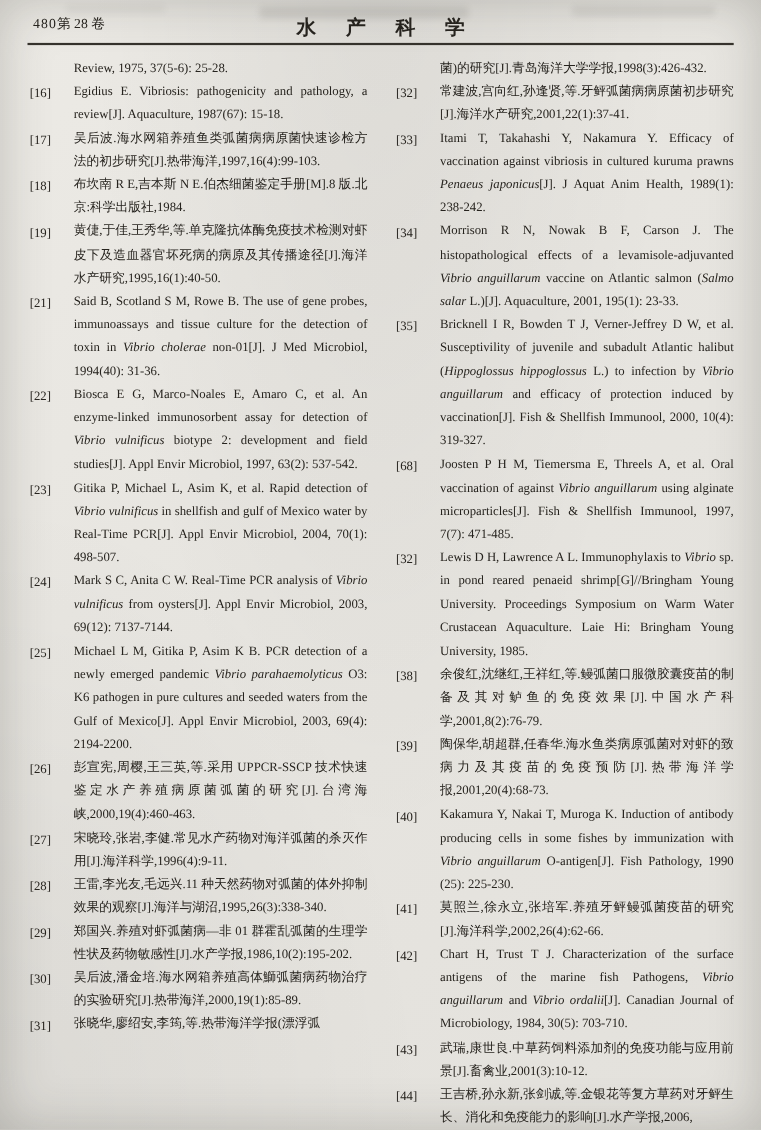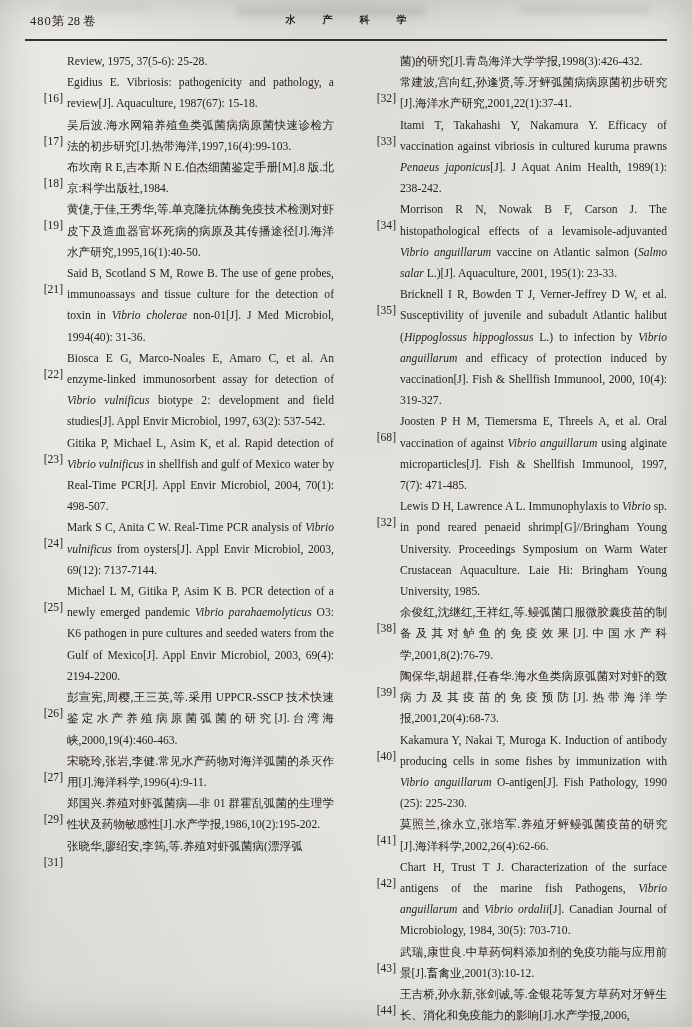--- a/index.html
+++ b/index.html
@@ -23,38 +23,38 @@
   .smudge.s2{left:520px;top:5px;width:130px;height:10px;opacity:0.08;}
   .smudge.s3{left:60px;top:4px;width:90px;height:8px;opacity:0.05;}
 
   .hdr{
     position:absolute;top:13px;left:30px;right:30px;height:22px;
     display:flex;justify-content:flex-start;align-items:baseline;
   }
   .hdr .pgnum{font-size:12.5px;letter-spacing:1px;}
   .hdr .jtitle{
     position:absolute;left:0;right:0;text-align:center;
-    font-size:10px;font-weight:bold;letter-spacing:27px;text-indent:27px;
+    font-size:18px;font-weight:bold;letter-spacing:27px;text-indent:27px;
   }
   .hdr .vol{font-size:12.5px;font-family:Liberation Serif, serif;}
   .rule{
     position:absolute;top:39px;left:25px;right:25px;height:2px;
     background:#35322c;
   }
   .cols{
     position:absolute;top:51px;left:27px;right:25px;bottom:4px;
     display:flex;gap:26px;
   }
   .col{
     flex:1 1 0;min-width:0;
     font-size:11.6px;line-height:21.2px;
     text-align:justify;
   }
   .ref{position:relative;padding-left:40px;}
-  .ref .marker{position:absolute;left:0;top:16px;width:36px;text-align:right;}
+  .ref .marker{position:absolute;left:0;top:2px;width:36px;text-align:left;}
   .it{font-style:italic;}
 </style>
 </head>
 <body>
 
 <div class="page">
 
   <div class="smudge s1"></div>
   <div class="smudge s2"></div>
   <div class="smudge s3"></div>
@@ -74,22 +74,24 @@
         <div class="ref"><span class="marker">[17]</span><span><span>吴后波.海水网箱养殖鱼类弧菌病病原菌快速诊检方法的初步研究[J].热带海洋,1997,16(4):99-103.</span></span></div>
         <div class="ref"><span class="marker">[18]</span><span><span>布坎南 R E,吉本斯 N E.伯杰细菌鉴定手册[M].8 版.北京:科学出版社,1984.</span></span></div>
         <div class="ref"><span class="marker">[19]</span><span><span>黄倢,于佳,王秀华,等.单克隆抗体酶免疫技术检测对虾皮下及造血器官坏死病的病原及其传播途径[J].海洋水产研究,1995,16(1):40-50.</span></span></div>
         <div class="ref"><span class="marker">[21]</span><span><span>Said B, Scotland S M, Rowe B. The use of gene probes, immunoassays and tissue culture for the detection of toxin in </span><span class="it">Vibrio cholerae</span><span> non-01[J]. J Med Microbiol, 1994(40): 31-36.</span></span></div>
         <div class="ref"><span class="marker">[22]</span><span><span>Biosca E G, Marco-Noales E, Amaro C, et al. An enzyme-linked immunosorbent assay for detection of </span><span class="it">Vibrio vulnificus</span><span> biotype 2: development and field studies[J]. Appl Envir Microbiol, 1997, 63(2): 537-542.</span></span></div>
         <div class="ref"><span class="marker">[23]</span><span><span>Gitika P, Michael L, Asim K, et al. Rapid detection of </span><span class="it">Vibrio vulnificus</span><span> in shellfish and gulf of Mexico water by Real-Time PCR[J]. Appl Envir Microbiol, 2004, 70(1): 498-507.</span></span></div>
         <div class="ref"><span class="marker">[24]</span><span><span>Mark S C, Anita C W. Real-Time PCR analysis of </span><span class="it">Vibrio vulnificus</span><span> from oysters[J]. Appl Envir Microbiol, 2003, 69(12): 7137-7144.</span></span></div>
         <div class="ref"><span class="marker">[25]</span><span><span>Michael L M, Gitika P, Asim K B. PCR detection of a newly emerged pandemic </span><span class="it">Vibrio parahaemolyticus</span><span> O3: K6 pathogen in pure cultures and seeded waters from the Gulf of Mexico[J]. Appl Envir Microbiol, 2003, 69(4): 2194-2200.</span></span></div>
         <div class="ref"><span class="marker">[26]</span><span><span>彭宣宪,周樱,王三英,等.采用 UPPCR-SSCP 技术快速鉴定水产养殖病原菌弧菌的研究[J].台湾海峡,2000,19(4):460-463.</span></span></div>
         <div class="ref"><span class="marker">[27]</span><span><span>宋晓玲,张岩,李健.常见水产药物对海洋弧菌的杀灭作用[J].海洋科学,1996(4):9-11.</span></span></div>
+        <div class="ref"><span class="marker">[28]</span><span><span>王雷,李光友,毛远兴.11 种天然药物对弧菌的体外抑制效果的观察[J].海洋与湖沼,1995,26(3):338-340.</span></span></div>
         <div class="ref"><span class="marker">[29]</span><span><span>郑国兴.养殖对虾弧菌病—非 01 群霍乱弧菌的生理学性状及药物敏感性[J].水产学报,1986,10(2):195-202.</span></span></div>
-        <div class="ref"><span class="marker">[31]</span><span><span>张晓华,廖绍安,李筠,等.养殖对虾弧菌病(漂浮弧</span></span></div>
+        <div class="ref"><span class="marker">[30]</span><span><span>吴后波,潘金培.海水网箱养殖高体鰤弧菌病药物治疗的实验研究[J].热带海洋,2000,19(1):85-89.</span></span></div>
+        <div class="ref"><span class="marker">[31]</span><span><span>张晓华,廖绍安,李筠,等.热带海洋学报(漂浮弧</span></span></div>
       </div>
     <div class="col">
         <div class="ref"><span><span>菌)的研究[J].青岛海洋大学学报,1998(3):426-432.</span></span></div>
         <div class="ref"><span class="marker">[32]</span><span><span>常建波,宫向红,孙逢贤,等.牙鲆弧菌病病原菌初步研究[J].海洋水产研究,2001,22(1):37-41.</span></span></div>
         <div class="ref"><span class="marker">[33]</span><span><span>Itami T, Takahashi Y, Nakamura Y. Efficacy of vaccination against vibriosis in cultured kuruma prawns </span><span class="it">Penaeus japonicus</span><span>[J]. J Aquat Anim Health, 1989(1): 238-242.</span></span></div>
         <div class="ref"><span class="marker">[34]</span><span><span>Morrison R N, Nowak B F, Carson J. The histopathological effects of a levamisole-adjuvanted </span><span class="it">Vibrio anguillarum</span><span> vaccine on Atlantic salmon (</span><span class="it">Salmo salar</span><span> L.)[J]. Aquaculture, 2001, 195(1): 23-33.</span></span></div>
         <div class="ref"><span class="marker">[35]</span><span><span>Bricknell I R, Bowden T J, Verner-Jeffrey D W, et al. Susceptivility of juvenile and subadult Atlantic halibut (</span><span class="it">Hippoglossus hippoglossus</span><span> L.) to infection by </span><span class="it">Vibrio anguillarum</span><span> and efficacy of protection induced by vaccination[J]. Fish &amp; Shellfish Immunool, 2000, 10(4): 319-327.</span></span></div>
         <div class="ref"><span class="marker">[68]</span><span><span>Joosten P H M, Tiemersma E, Threels A, et al. Oral vaccination of against </span><span class="it">Vibrio anguillarum</span><span> using alginate microparticles[J]. Fish &amp; Shellfish Immunool, 1997, 7(7): 471-485.</span></span></div>
         <div class="ref"><span class="marker">[32]</span><span><span>Lewis D H, Lawrence A L. Immunophylaxis to </span><span class="it">Vibrio</span><span> sp. in pond reared penaeid shrimp[G]//Bringham Young University. Proceedings Symposium on Warm Water Crustacean Aquaculture. Laie Hi: Bringham Young University, 1985.</span></span></div>
         <div class="ref"><span class="marker">[38]</span><span><span>余俊红,沈继红,王祥红,等.鳗弧菌口服微胶囊疫苗的制备及其对鲈鱼的免疫效果[J].中国水产科学,2001,8(2):76-79.</span></span></div>

